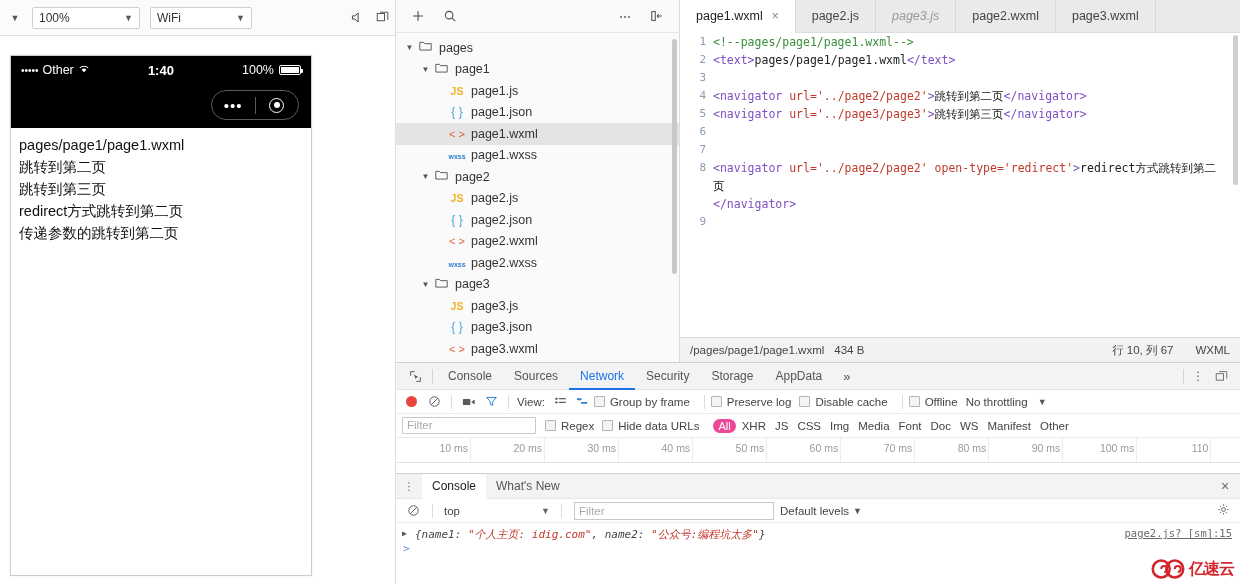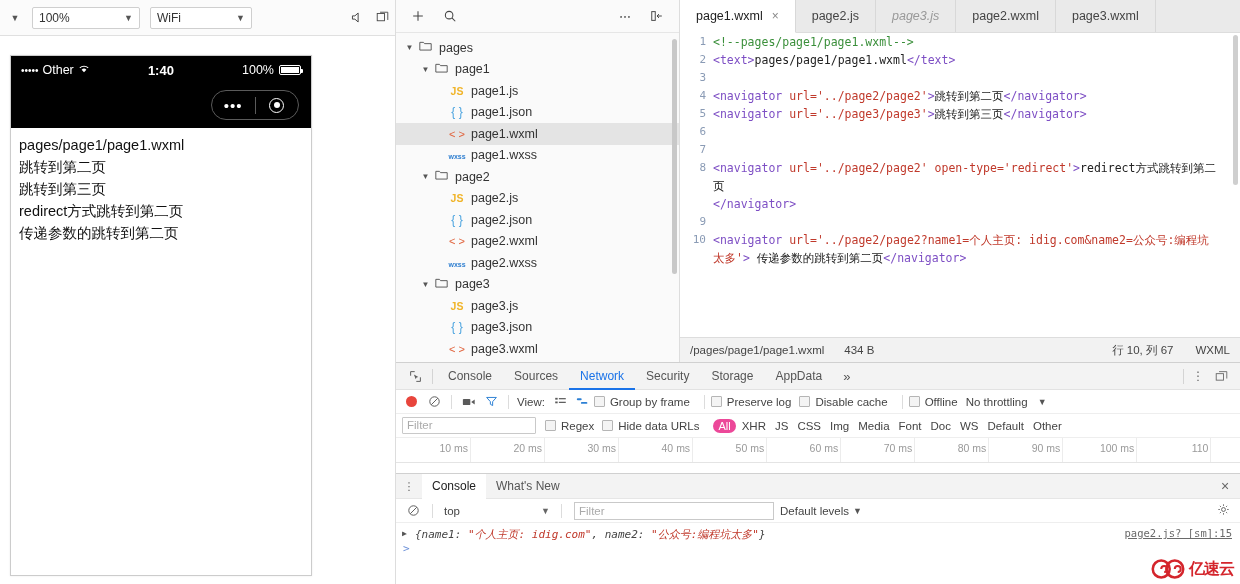--- a/index.html
+++ b/index.html
@@ -103,21 +103,21 @@
   .k-tag { color:#7d4ec4; }
   .k-attr{ color:#c0392b;margin-top:36px; }
   .k-str { color:#c0392b; }
   .k-txt { color:#222; }
   .code-scroll { position:absolute; right:2px; top:2px; width:5px; height:150px;
                  background:#cfcfcf; border-radius:3px; }
 
   .estatus { height:25px; background:#f2f2f2; border-top:1px solid #ddd; display:flex;
              align-items:center; font-size:11.5px; color:#444; padding:0 10px; }
   .estatus .sp { flex:1; }
-  .estatus .it { margin-right:20px; }
+  .estatus .it { margin-right:10px; }
   .estatus .it2 { margin-left:22px; }
 
   
   .devtools { flex:1; display:flex; flex-direction:column; border-top:1px solid #d0d0d0;
               background:#fff; }
   .dt-tabbar { height:27px; display:flex; align-items:center; border-bottom:1px solid #e2e2e2;
                background:#f3f3f3; padding-left:6px; }
   .dt-inspect { width:26px; height:27px; display:flex; align-items:center; justify-content:center;
                 color:#5a5a5a; }
   .dt-div { width:1px; height:15px; background:#d4d4d4; margin:0 4px; }
@@ -450,24 +450,20 @@
               </div>
               <div class="eline">
                 <span class="gut">8</span>
                 <span class="ctext"><span class="k-tag">&lt;navigator </span><span class="k-attr">url=</span><span class="k-str">'../page2/page2'</span><span class="k-txt"> </span><span class="k-attr">open-type=</span><span class="k-str">'redirect'</span><span class="k-tag">&gt;</span><span class="k-txt">redirect方式跳转到第二页
 </span><span class="k-tag">&lt;/navigator&gt;</span></span>
               </div>
               <div class="eline">
                 <span class="gut">9</span>
                 <span class="ctext"></span>
               </div>
-              <div class="eline">
-                <span class="gut">10</span>
-                <span class="ctext"><span class="k-tag">&lt;navigator </span><span class="k-attr">url=</span><span class="k-str">'../page2/page2?name1=个人主页: idig.com&amp;name2=公众号:编程坑太多'</span><span class="k-tag">&gt;</span><span class="k-txt"> 传递参数的跳转到第二页</span><span class="k-tag">&lt;/navigator&gt;</span></span>
-              </div>
             </div>
         </div>
         <div class="estatus">
           <span class="it">/pages/page1/page1.wxml</span>
           <span class="it">434 B</span>
           <span class="sp"></span>
           <span>行 10, 列 67</span>
           <span class="it2">WXML</span>
         </div>
       </div>
@@ -576,21 +572,21 @@
         <div id="ftypes" style="display:flex;align-items:center">
             <span class="pill">All</span>
             <span class="ftype">XHR</span>
             <span class="ftype">JS</span>
             <span class="ftype">CSS</span>
             <span class="ftype">Img</span>
             <span class="ftype">Media</span>
             <span class="ftype">Font</span>
             <span class="ftype">Doc</span>
             <span class="ftype">WS</span>
-            <span class="ftype">Default</span>
+            <span class="ftype">Manifest</span>
             <span class="ftype">Other</span>
           </div>
       </div>
 
       <div class="net-ruler" id="net-ruler">
           <div class="rtick" style="left: 8.77193%;">
             <span>10 ms</span>
           </div>
           <div class="rtick" style="left: 17.5439%;">
             <span>20 ms</span>

